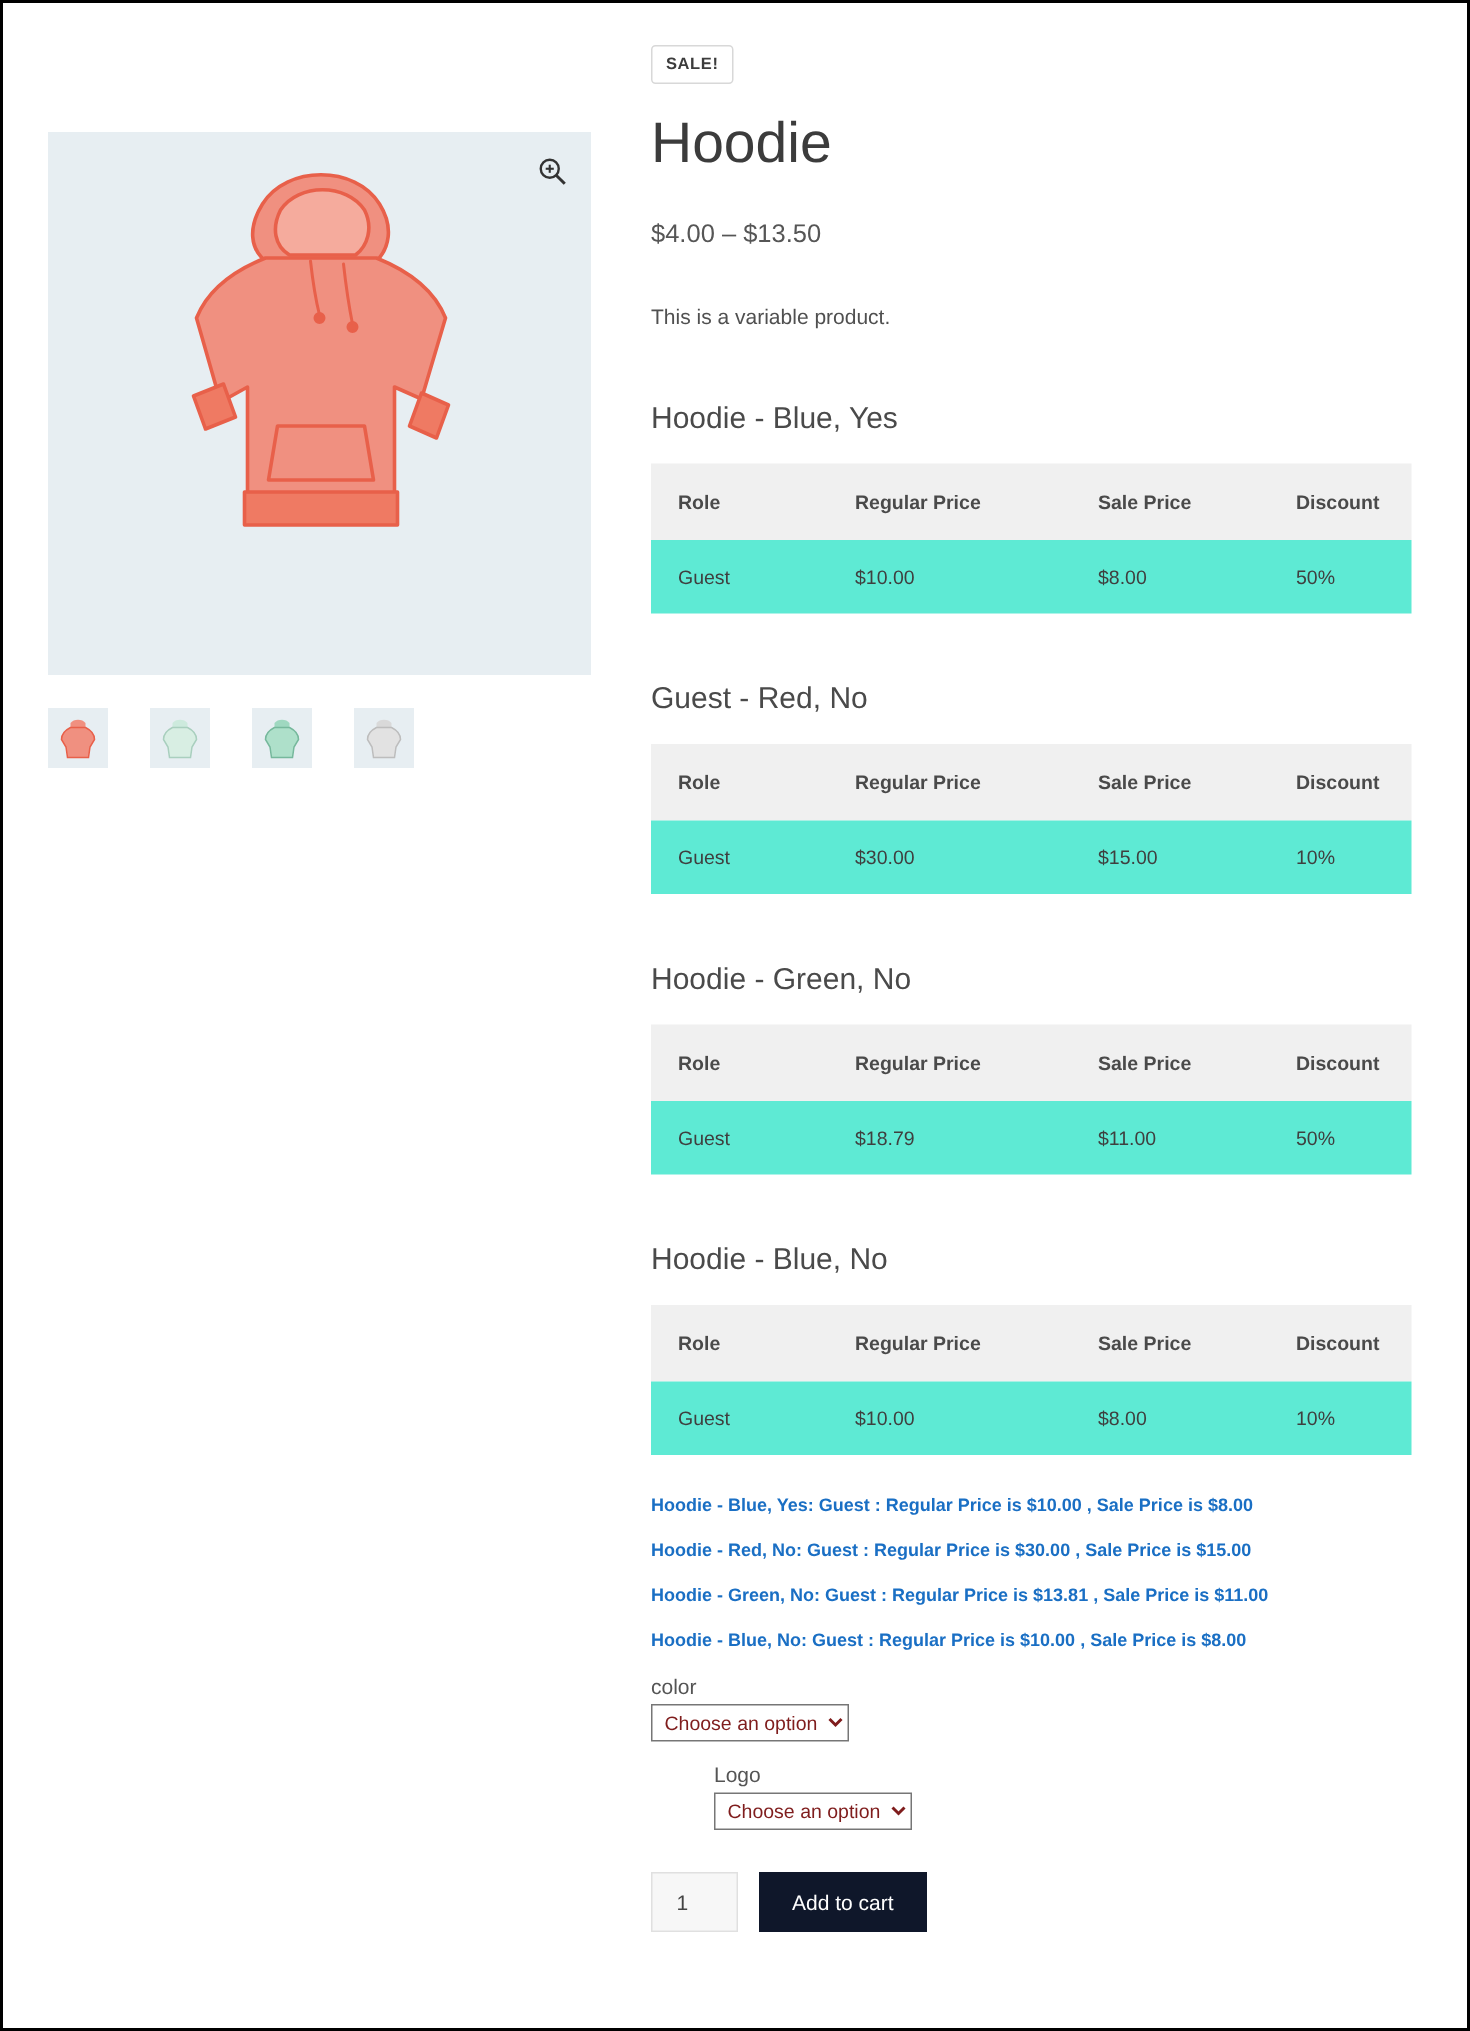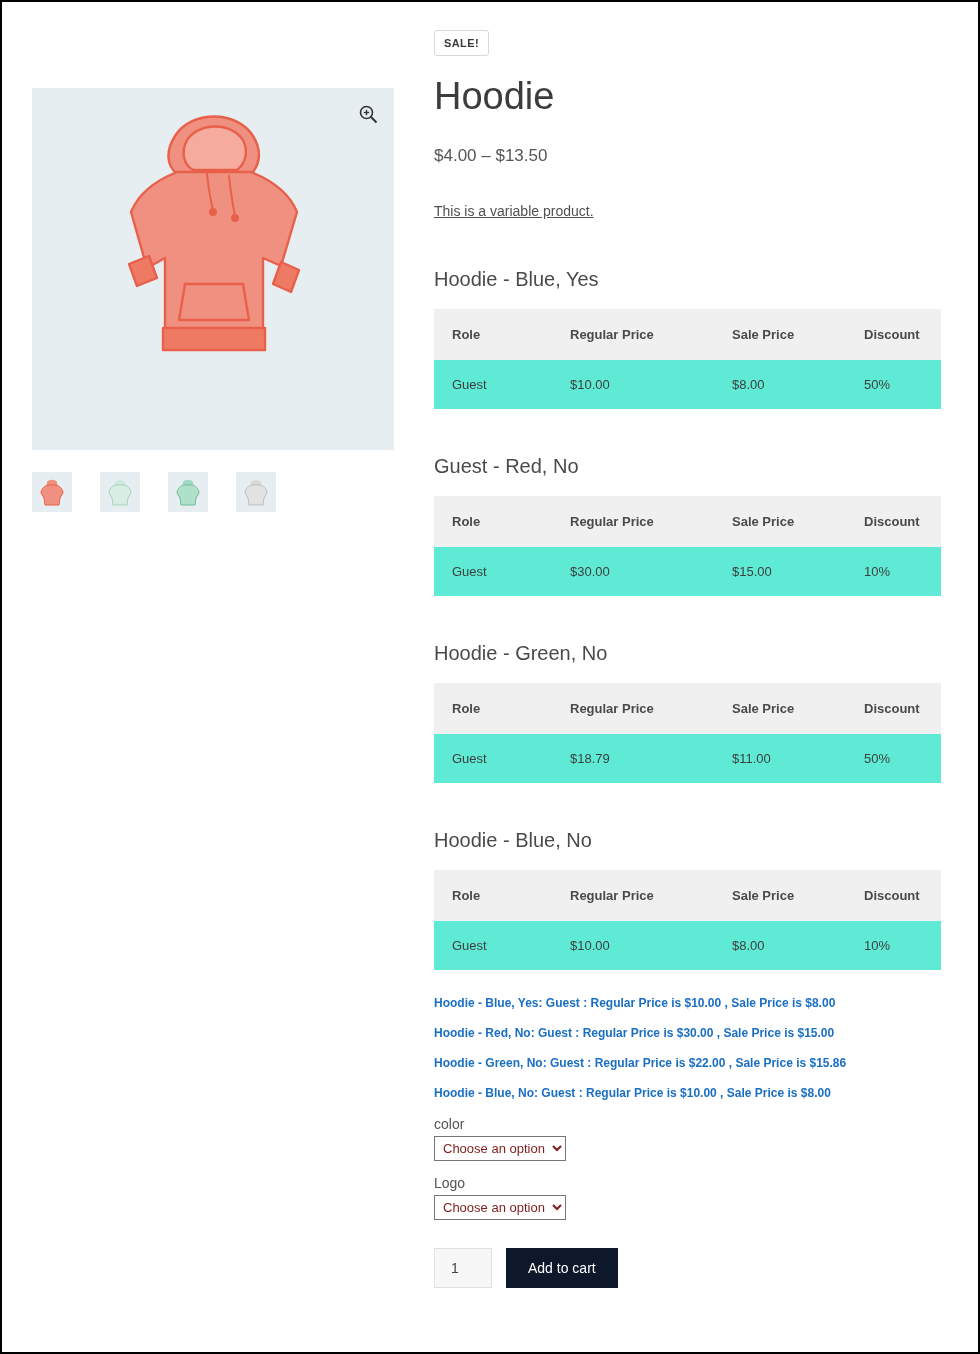--- a/index.html
+++ b/index.html
@@ -84,21 +84,20 @@
   .price {
     font-size: 17px;
     color: #565656;
     margin-top: 28px;
   }
   .short-desc {
     font-size: 14px;
     color: #505050;
     margin-top: 34px;
     line-height: 1.6;
-    text-decoration: underline;
   }
 
   .variation-block { margin-top: 46px; }
   .variation-title {
     font-size: 20px;
     font-weight: normal;
     color: #4a4a4a;
     margin: 0 0 18px 0;
   }
   table.price-table {
@@ -345,36 +344,36 @@
 
       
       <div class="notes">
         <div class="note-line">
           <span class="note-name">Hoodie - Blue, Yes:</span><span> Guest : Regular Price is $10.00 , Sale Price is $8.00</span>
         </div>
         <div class="note-line">
           <span class="note-name">Hoodie - Red, No:</span><span> Guest : Regular Price is $30.00 , Sale Price is $15.00</span>
         </div>
         <div class="note-line">
-          <span class="note-name">Hoodie - Green, No:</span><span> Guest : Regular Price is $22.00 , Sale Price is $15.86</span>
+          <span class="note-name">Hoodie - Green, No:</span><span> Guest : Regular Price is $13.81 , Sale Price is $11.00</span>
         </div>
         <div class="note-line">
           <span class="note-name">Hoodie - Blue, No:</span><span> Guest : Regular Price is $10.00 , Sale Price is $8.00</span>
         </div>
       </div>
 
       
       <div>
         <div class="attr-label">color</div>
         <select class="attr-select">
           <option>Choose an option</option>
         </select>
       </div>
 
-      <div style="margin-top:14px;">
+      <div style="margin-top:14px;margin-left:42px;">
         <div class="attr-label">Logo</div>
         <select class="attr-select">
           <option>Choose an option</option>
         </select>
       </div>
 
       <div class="cart-row">
         <input class="qty" type="text" value="1" style="">
         <button class="add-to-cart">Add to cart</button>
       </div>

